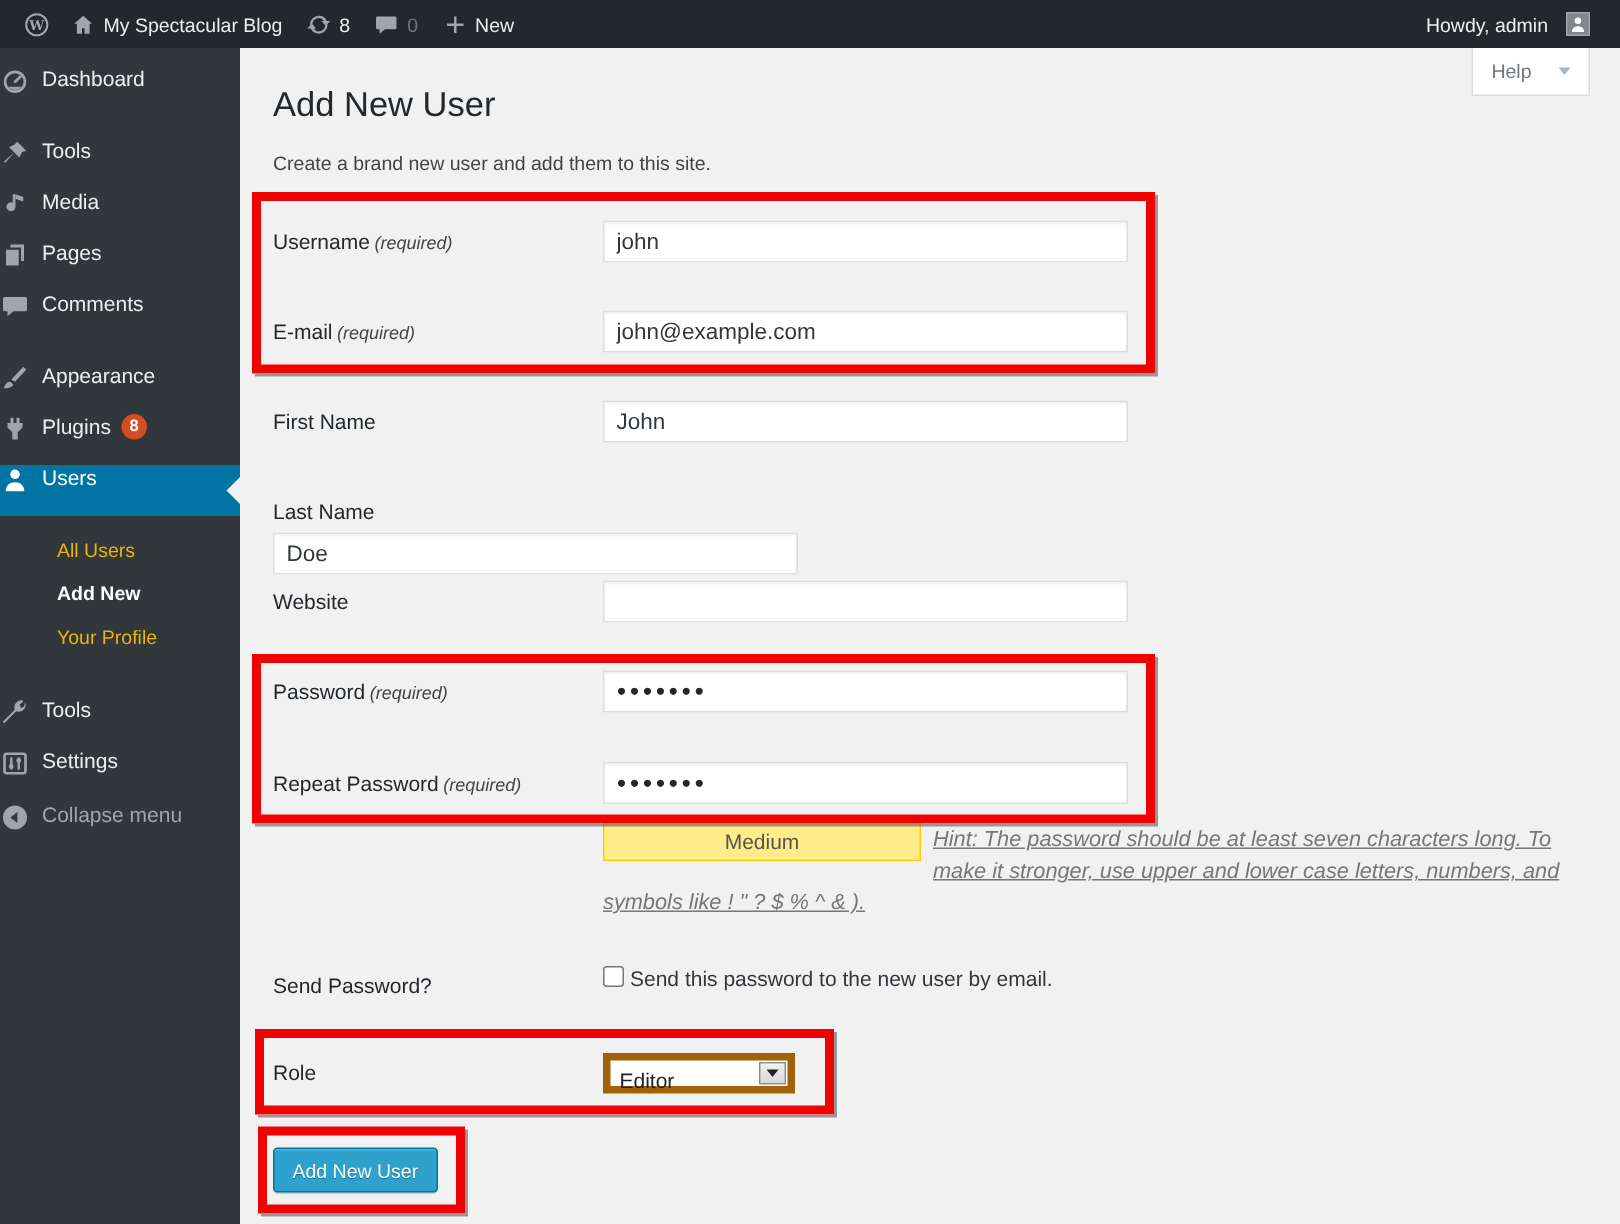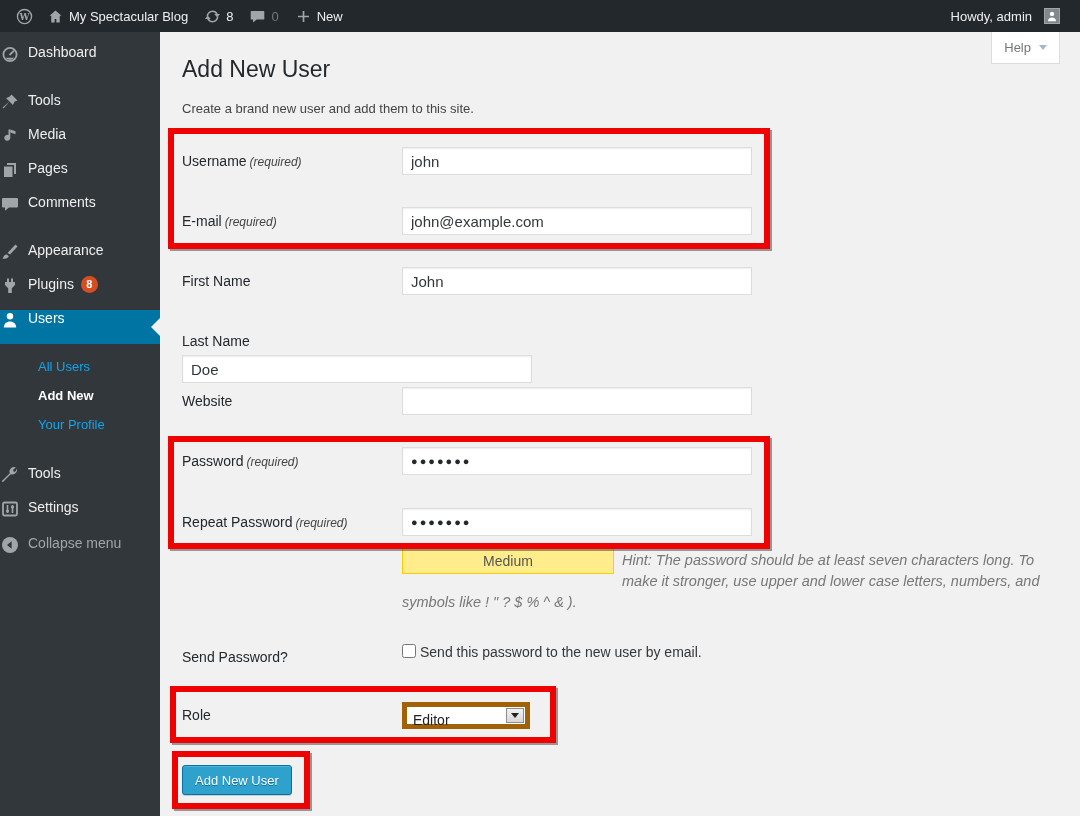--- a/index.html
+++ b/index.html
@@ -46,29 +46,29 @@
     content:""; position:absolute; right:0; top:50%; margin-top:-9px;
     width:0; height:0; border-top:9px solid transparent; border-bottom:9px solid transparent;
     border-right:9px solid #f1f1f1;
   }
   .badge {
     background:#d54e21; color:#fff; font-size:11px; line-height:17px;
     min-width:17px; height:17px; border-radius:9px; text-align:center;
     display:inline-block; margin-left:7px; padding:0 4px; font-weight:600;
   }
   .submenu { list-style:none; margin:0; padding:8px 0 12px 0; font-size:13px; }
-  .submenu li { padding:7px 0 7px 38px; color:#0ea5e9; cursor:pointer; }
+  .submenu li { padding:7px 0 7px 38px; color:#eab308; cursor:pointer; }
   .submenu li.current-sub { color:#fff; font-weight:600; }
   .collapse-item { margin-top:2px; color:#a0a5aa; }
   
   .content { position:absolute; top:32px; left:160px; width:920px; height:784px; }
   .help-tab {
     position:absolute; top:0; right:20px; background:#fff; border:1px solid #ddd; border-top:none;
     color:#72777c; font-size:13px; padding:8px 12px; cursor:pointer;
-    display:flex; align-items:center; gap:8px;
+    display:flex; align-items:center; gap:18px;
   }
   .help-caret { width:0; height:0; border-left:4px solid transparent; border-right:4px solid transparent; border-top:5px solid #a7b8c4; }
   h1.page-title { margin:0; padding:23px 0 0 22px; font-size:23px; font-weight:500; color:#23282d; line-height:29px; }
   .page-desc { margin:17px 0 0 22px; font-size:13px; color:#444; }
   
   .form-row { position:absolute; left:22px; display:flex; }
   .f-label { width:220px; font-size:14px; color:#23282d; line-height:28px; }
   .f-label .req { font-style:italic; font-size:12px; color:#444; margin-left:3px; }
   .text-input {
     width:350px; height:28px; background:#fff; border:1px solid #ddd;
@@ -79,21 +79,21 @@
   .pw { font-size:11px; letter-spacing:2px; color:#23282d; }
   .r-username { top:115px; } .r-email { top:175px; } .r-first { top:235px; }
   .r-last { top:295px;flex-direction:column; } .r-website { top:355px; } .r-password { top:415px; }
   .r-repeat { top:476px; }
   .strength-block { position:absolute; left:242px; top:516px; width:640px; }
   .strength-meter {
     float:left; width:212px; height:26px; line-height:24px; text-align:center;
     background:#ffec8b; border:1px solid #ffcc00; color:#555; font-size:14px;
     margin:0 8px 12px 0;
   }
-  .pw-hint { margin:2px 0 0 0; font-style:italic; color:#777; font-size:14.5px; line-height:21px; }
+  .pw-hint { margin:2px 0 0 0; font-style:italic; color:#777; font-size:14.5px; line-height:21px;text-decoration:underline; }
   .r-send { top:612px; }
   .r-send .f-label { line-height:26px; }
   .send-field { display:flex; align-items:flex-start; height:26px; gap:4px; }
   .send-field input[type=checkbox] { width:14px; height:14px; margin:0; }
   .send-text { font-size:14px; color:#32373c; }
   .r-role { top:670px; }
   .r-role .f-label { line-height:27px; }
   .role-select {
     display:inline-flex; align-items:stretch; width:128px; height:27px;
     background:#fff; border:5px solid #a16207; cursor:pointer;

